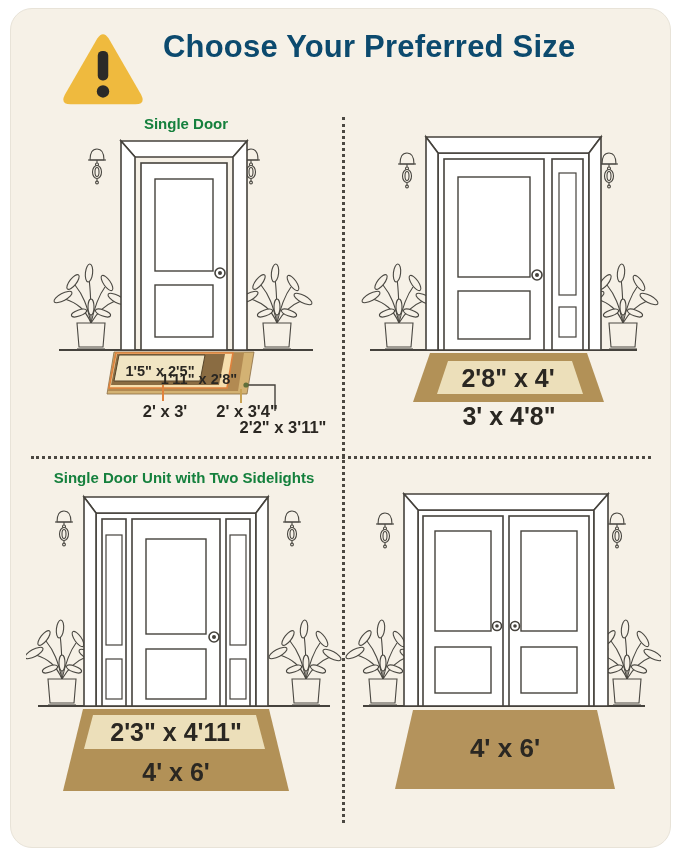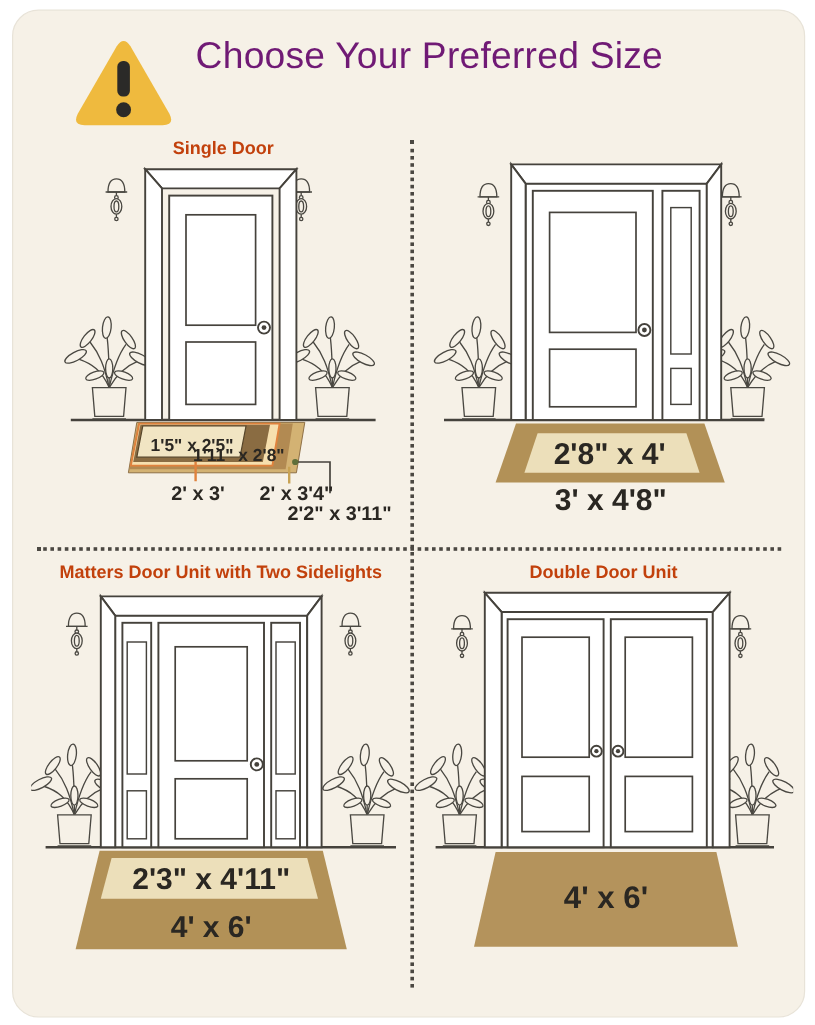--- a/index.html
+++ b/index.html
@@ -1,24 +1,24 @@
 <!DOCTYPE html>
 <html><head>
 <meta charset="utf-8">
 <style>
   html,body{margin:0;padding:0;background:#ffffff;width:679px;height:854px;overflow:hidden;
     font-family:"Liberation Sans",sans-serif;}
   .card{position:absolute;left:10px;top:8px;width:659px;height:838px;background:#f6f1e7;
     border:1px solid #e8e3d8;border-radius:22px;}
   .hdr-tri{position:absolute;left:50px;top:20px;}
-  .title{position:absolute;left:152px;top:18px;font-weight:400;font-size:31px;line-height:40px;
-    color:#701a75;letter-spacing:.2px;}
+  .title{position:absolute;left:152px;top:18px;font-weight:700;font-size:31px;line-height:40px;
+    color:#0c4a6e;letter-spacing:.2px;}
   .q{position:absolute;}
   .q h2{position:absolute;left:0;top:0;width:100%;margin:0;text-align:center;
-    font-size:15px;font-weight:700;color:#c2410c;}
+    font-size:15px;font-weight:700;color:#15803d;}
   .q svg{position:absolute;left:0;top:0;}
   .div-v{position:absolute;left:331px;top:108px;height:706px;width:0;border-left:3px dotted #4b4842;}
   .div-h{position:absolute;left:20px;top:447px;width:620px;height:0;border-top:3px dotted #4b4842;}
   svg text{font-family:"Liberation Sans",sans-serif;font-weight:700;fill:#2a2722;}
   .lineart{stroke:#45423c;fill:#ffffff;}
 </style>
 </head>
 <body>
 
 <svg width="0" height="0" style="position:absolute" aria-hidden="true">
@@ -128,21 +128,21 @@
         <circle cx="192" cy="160" r="2" fill="#45423c" stroke="none"></circle>
       </g>
       <polygon points="85,238 242,238 259,287 68,287" fill="#b29157"></polygon>
       <polygon points="103,246 227,246 238,279 92,279" fill="#ecdfba"></polygon>
       <text x="163" y="272" font-size="25" text-anchor="middle">2'8" x 4'</text>
       <text x="164" y="310" font-size="25" text-anchor="middle">3' x 4'8"</text>
     </svg>
   </div>
 
   <div class="q" style="left:15px;top:460px;width:316px;height:370px">
-    <h2>Matters Door Unit with Two Sidelights</h2>
+    <h2>Single Door Unit with Two Sidelights</h2>
     <svg width="316" height="370" viewBox="0 0 316 370">
       <line x1="12" y1="237" x2="304" y2="237" stroke="#45423c" stroke-width="2.2"></line>
       <use href="#sconce" x="28" y="40"></use>
       <use href="#sconce" x="256" y="40"></use>
       <use href="#plant" transform="translate(36,236)"></use>
       <use href="#plant" transform="translate(280,236)"></use>
       <g class="lineart" stroke-width="1.6">
         <rect x="70" y="44" width="160" height="193"></rect>
         <polygon points="58,28 242,28 230,44 70,44"></polygon>
         <polygon points="58,28 70,44 70,237 58,237"></polygon>
@@ -160,21 +160,20 @@
         <circle cx="188" cy="168" r="2" fill="#45423c" stroke="none"></circle>
       </g>
       <polygon points="57,240 243,240 263,322 37,322" fill="#b29157"></polygon>
       <polygon points="67,246 230,246 239,280 58,280" fill="#ecdfba"></polygon>
       <text x="150" y="272" font-size="25" text-anchor="middle">2'3" x 4'11"</text>
       <text x="150" y="312" font-size="25" text-anchor="middle">4' x 6'</text>
     </svg>
   </div>
 
   <div class="q" style="left:334px;top:460px;width:316px;height:370px">
-    <h2>Double Door Unit</h2>
     <svg width="316" height="370" viewBox="0 0 316 370">
       <line x1="18" y1="237" x2="300" y2="237" stroke="#45423c" stroke-width="2.2"></line>
       <use href="#sconce" x="30" y="42"></use>
       <use href="#sconce" x="262" y="42"></use>
       <use href="#plant" transform="translate(38,236)"></use>
       <use href="#plant" transform="translate(282,236)"></use>
       <g class="lineart" stroke-width="1.6">
         <rect x="73" y="41" width="176" height="196"></rect>
         <polygon points="59,25 263,25 249,41 73,41"></polygon>
         <polygon points="59,25 73,41 73,237 59,237"></polygon>

